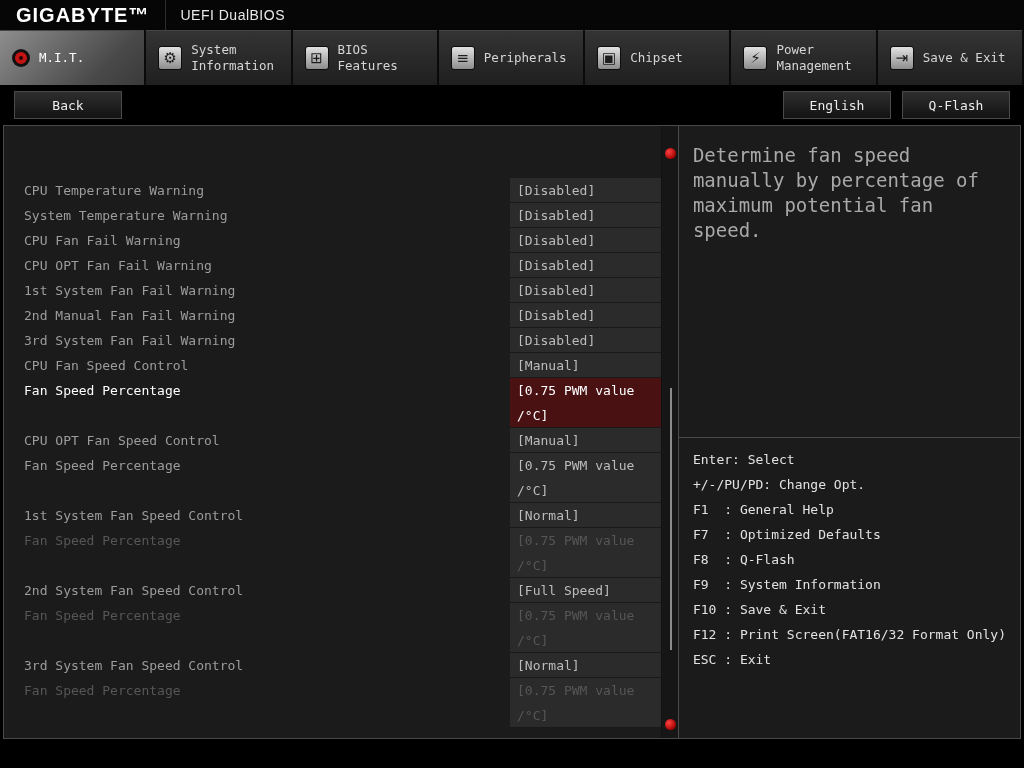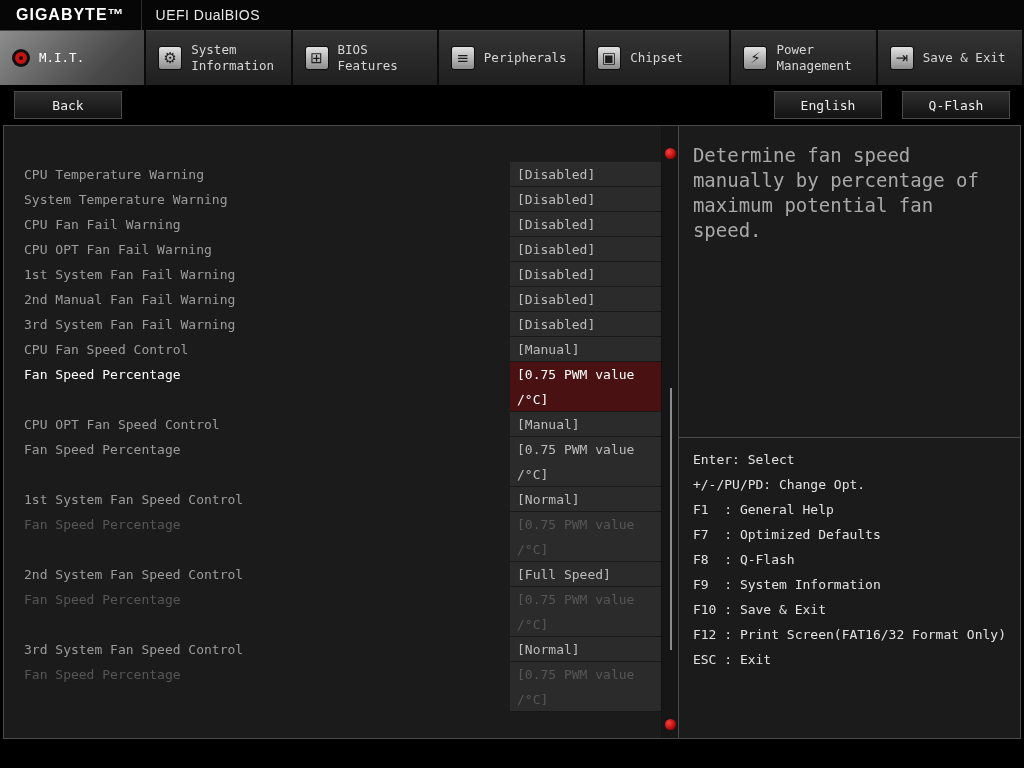--- a/index.html
+++ b/index.html
@@ -1,21 +1,21 @@
 <!DOCTYPE html>
 <html><head>
 <meta charset="utf-8">
 <style>
   * { margin:0; padding:0; box-sizing:border-box; }
   html,body { width:1024px; height:768px; background:#000; overflow:hidden;
     font-family:"DejaVu Sans Mono", monospace; }
 
   
   .topbar { height:30px; display:flex; align-items:center; background:#060606; }
-  .brand { font-family:"Liberation Sans", sans-serif; font-weight:bold; font-size:16px;
+  .brand { font-family:"Liberation Sans", sans-serif; font-weight:bold; font-size:20px;
     color:#fff; letter-spacing:1px; padding:0 16px; }
   .topbar-sep { width:1px; height:30px; background:#2e2e2e; }
   .fw-title { font-family:"Liberation Sans", sans-serif; font-size:14px; color:#e8e8e8;
     padding-left:14px; letter-spacing:.5px; }
 
   
   .tabbar { height:55px; display:flex; background:#eab308; }
   .tab { flex:1; display:flex; align-items:center; gap:9px; padding-left:12px;
     background:linear-gradient(180deg,#343434 0%,#1f1f1f 100%);
     border-right:2px solid #0a0a0a; box-shadow:inset 0 1px 0 #454545; cursor:default; }
@@ -28,28 +28,28 @@
     font-family:"DejaVu Sans", sans-serif; }
   .mit-icon { width:12px; height:12px; flex:0 0 12px; border-radius:50%;
     border:4px solid #c41414; background:#240404; box-shadow:0 0 0 3px #101010; margin-left:3px; margin-right:3px; }
 
   
   .btnrow { height:40px; display:flex; align-items:center; background:#000; padding:0 13px; }
   .btn { height:30px; width:110px; display:flex; align-items:center; justify-content:center;
     background:linear-gradient(180deg,#2f2f2f,#121212); border:1px solid #000;
     box-shadow:inset 0 0 0 1px #4a4a4a; color:#ececec; font-size:13px;
     font-family:"DejaVu Sans Mono", monospace; cursor:pointer; }
-  .btnrow .right { margin-left:auto; display:flex; gap:18px; }
+  .btnrow .right { margin-left:auto; display:flex; gap:9px; }
 
   
   .main { position:absolute; left:3px; top:125px; width:1018px; height:614px;
     border:1px solid #4a4a4a; background:#1b1b1b; display:flex; }
 
   
-  .list { position:relative; width:660px; padding-top:36px; }
+  .list { position:relative; width:660px; padding-top:52px; }
   .row { position:relative; height:25px; }
   .row.two { height:50px; }
   .row-label { position:absolute; left:20px; top:0; line-height:25px; font-size:13px; color:#9c9c9c; }
   .row.selected .row-label { color:#ffffff; }
   .row.disabled .row-label { color:#565656; }
   .row-value { position:absolute; left:506px; width:157px; top:0; bottom:0;
     background:#2b2b2b; border-bottom:1px solid #191919; color:#bcbcbc; font-size:13px;
     line-height:25px; padding-left:7px; white-space:pre-line; }
   .row.selected .row-value { background:#4a1113; color:#fff; }
   .row.disabled .row-value { color:#565656; }

